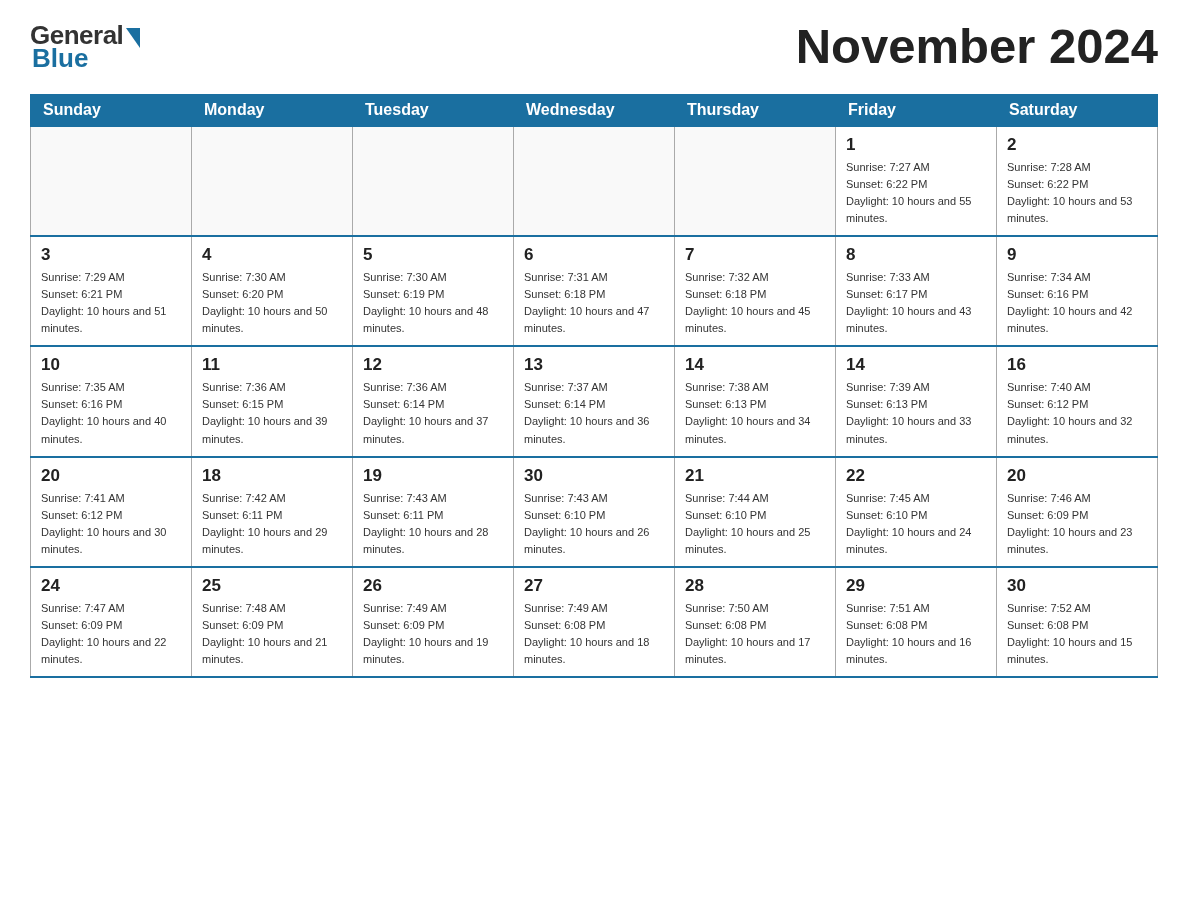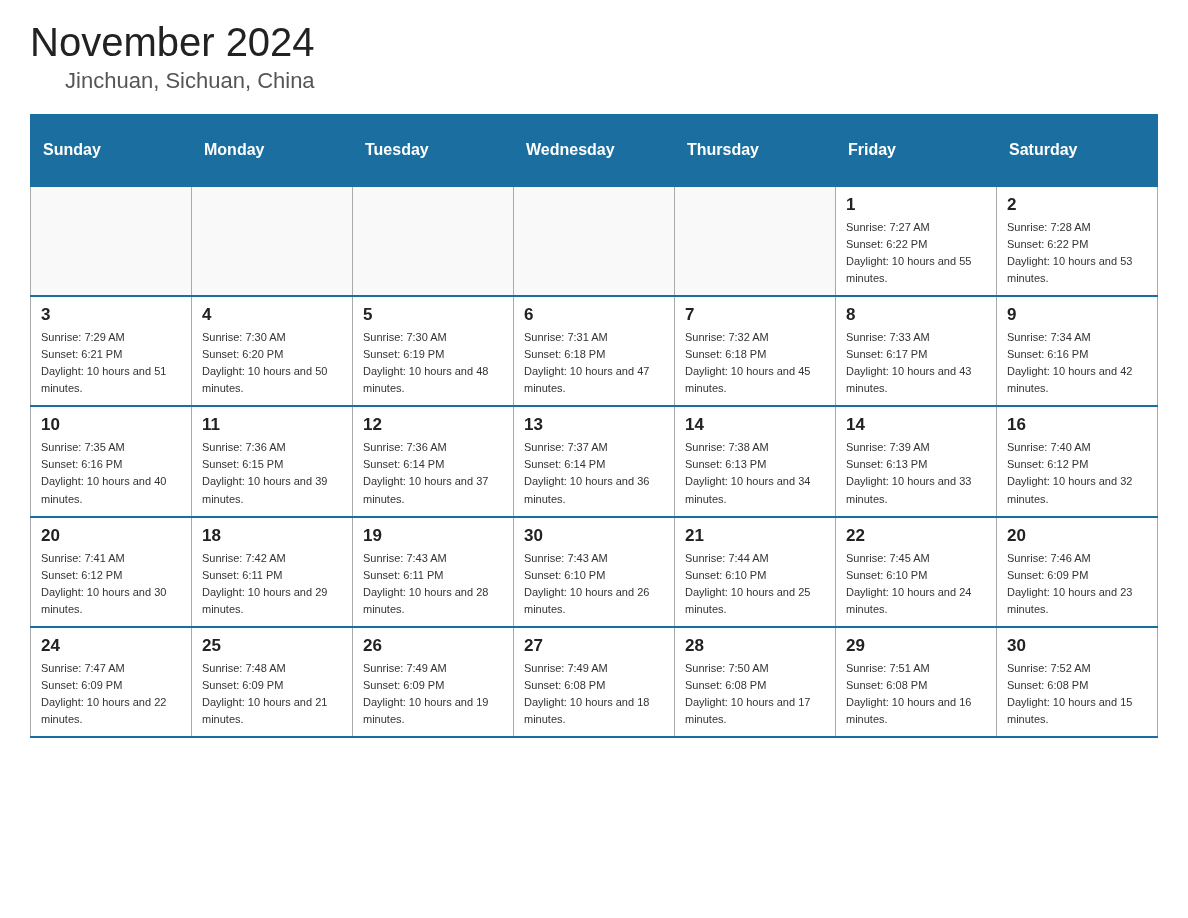--- a/index.html
+++ b/index.html
@@ -44,40 +44,40 @@
       font-size: 26px;
       font-weight: bold;
       color: #1a6fa0;
       margin-top: -8px;
       margin-left: 2px;
     }
     .title-block {
       text-align: right;
     }
     .month-title {
-      font-size: 40px;
-      font-weight: normal;
+      font-size: 49px;
+      font-weight: bold;
       color: #222;
       line-height: 1.1;
     }
     .location {
       font-size: 22px;
       color: #555;
       margin-top: 4px;
     }
     table {
       width: 100%;
       border-collapse: collapse;
     }
     th {
       background-color: #1a6fa0;
       color: #fff;
       font-size: 16px;
       font-weight: bold;
-      padding: 26px 12px;
+      padding: 6px 12px;
       text-align: left;
       border: 1px solid #1a6fa0;
     }
     td {
       vertical-align: top;
       border: 1px solid #aaa;
       padding: 8px 10px;
       width: calc(100% / 7);
       min-height: 110px;
       background: #fff;
@@ -98,23 +98,29 @@
       background: #f9f9f9;
     }
     tr {
       border-bottom: 2px solid #1a6fa0;
     }
   </style>
 </head>
 <body>
 
 <div class="header">
+  <div class="logo">
+    <div class="logo-top">
+      <span class="logo-general">General</span>
+      <div class="logo-arrow"></div>
+    </div>
+    <span class="logo-line2">Blue</span>
+  </div>
   <div class="title-block">
     <div class="month-title">November 2024</div>
-    <div class="location">Jinchuan, Sichuan, China</div>
   </div>
 </div>
 
 <table>
   <thead>
     <tr>
     <th>Sunday</th>
         <th>Monday</th>
         <th>Tuesday</th>
         <th>Wednesday</th>

